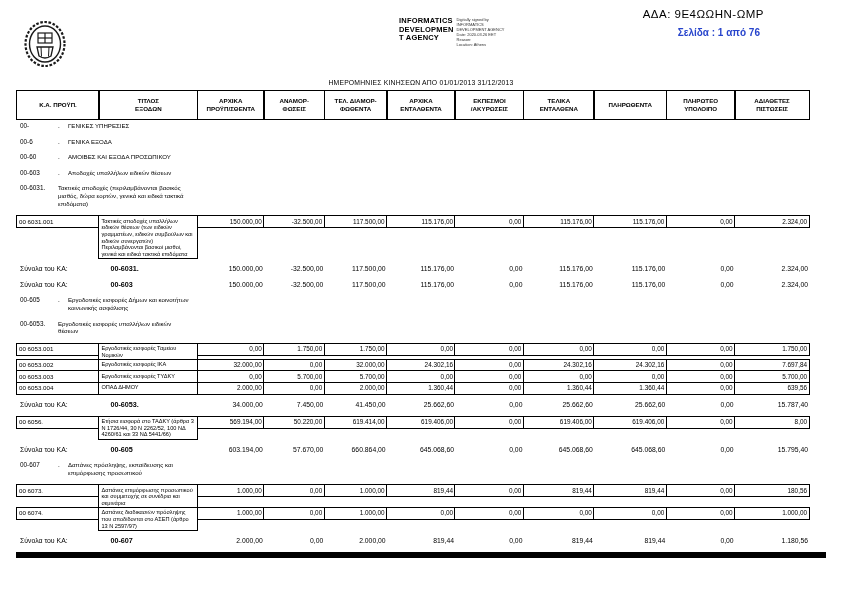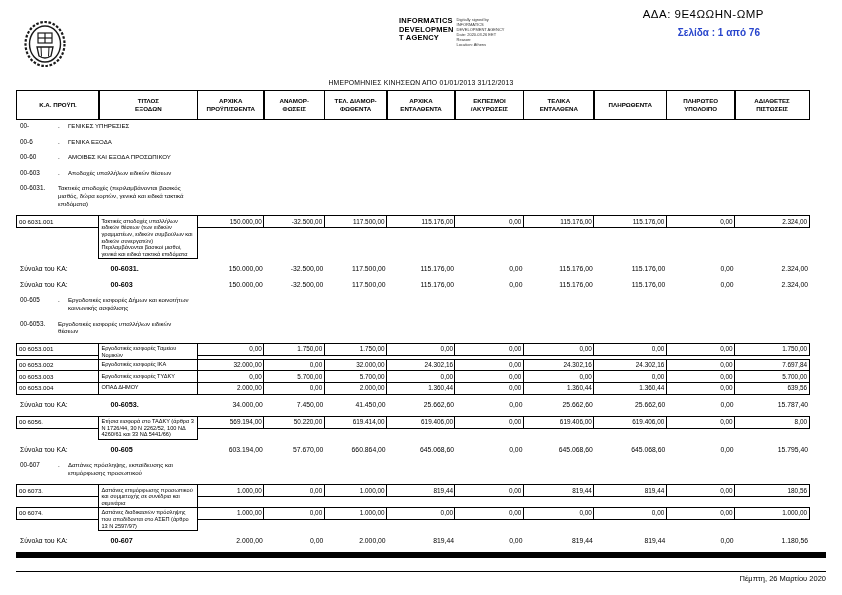--- a/index.html
+++ b/index.html
@@ -311,17 +311,14 @@
           <div class="cell t-val" style="width: 70px;">0,00</div>
           <div class="cell t-val" style="width: 72px;">819,44</div>
           <div class="cell t-val" style="width: 74px;">819,44</div>
           <div class="cell t-val" style="width: 70px;">0,00</div>
           <div class="cell t-val" style="width: 76px;">1.180,56</div>
         </div>
       </div>
     <div class="divider-bar"></div>
   </div>
 
-  <div class="footer">
-    <span>Πέμπτη, 26 Μαρτίου 2020</span>
-  </div>
 
 </div>
 
 </body></html>

